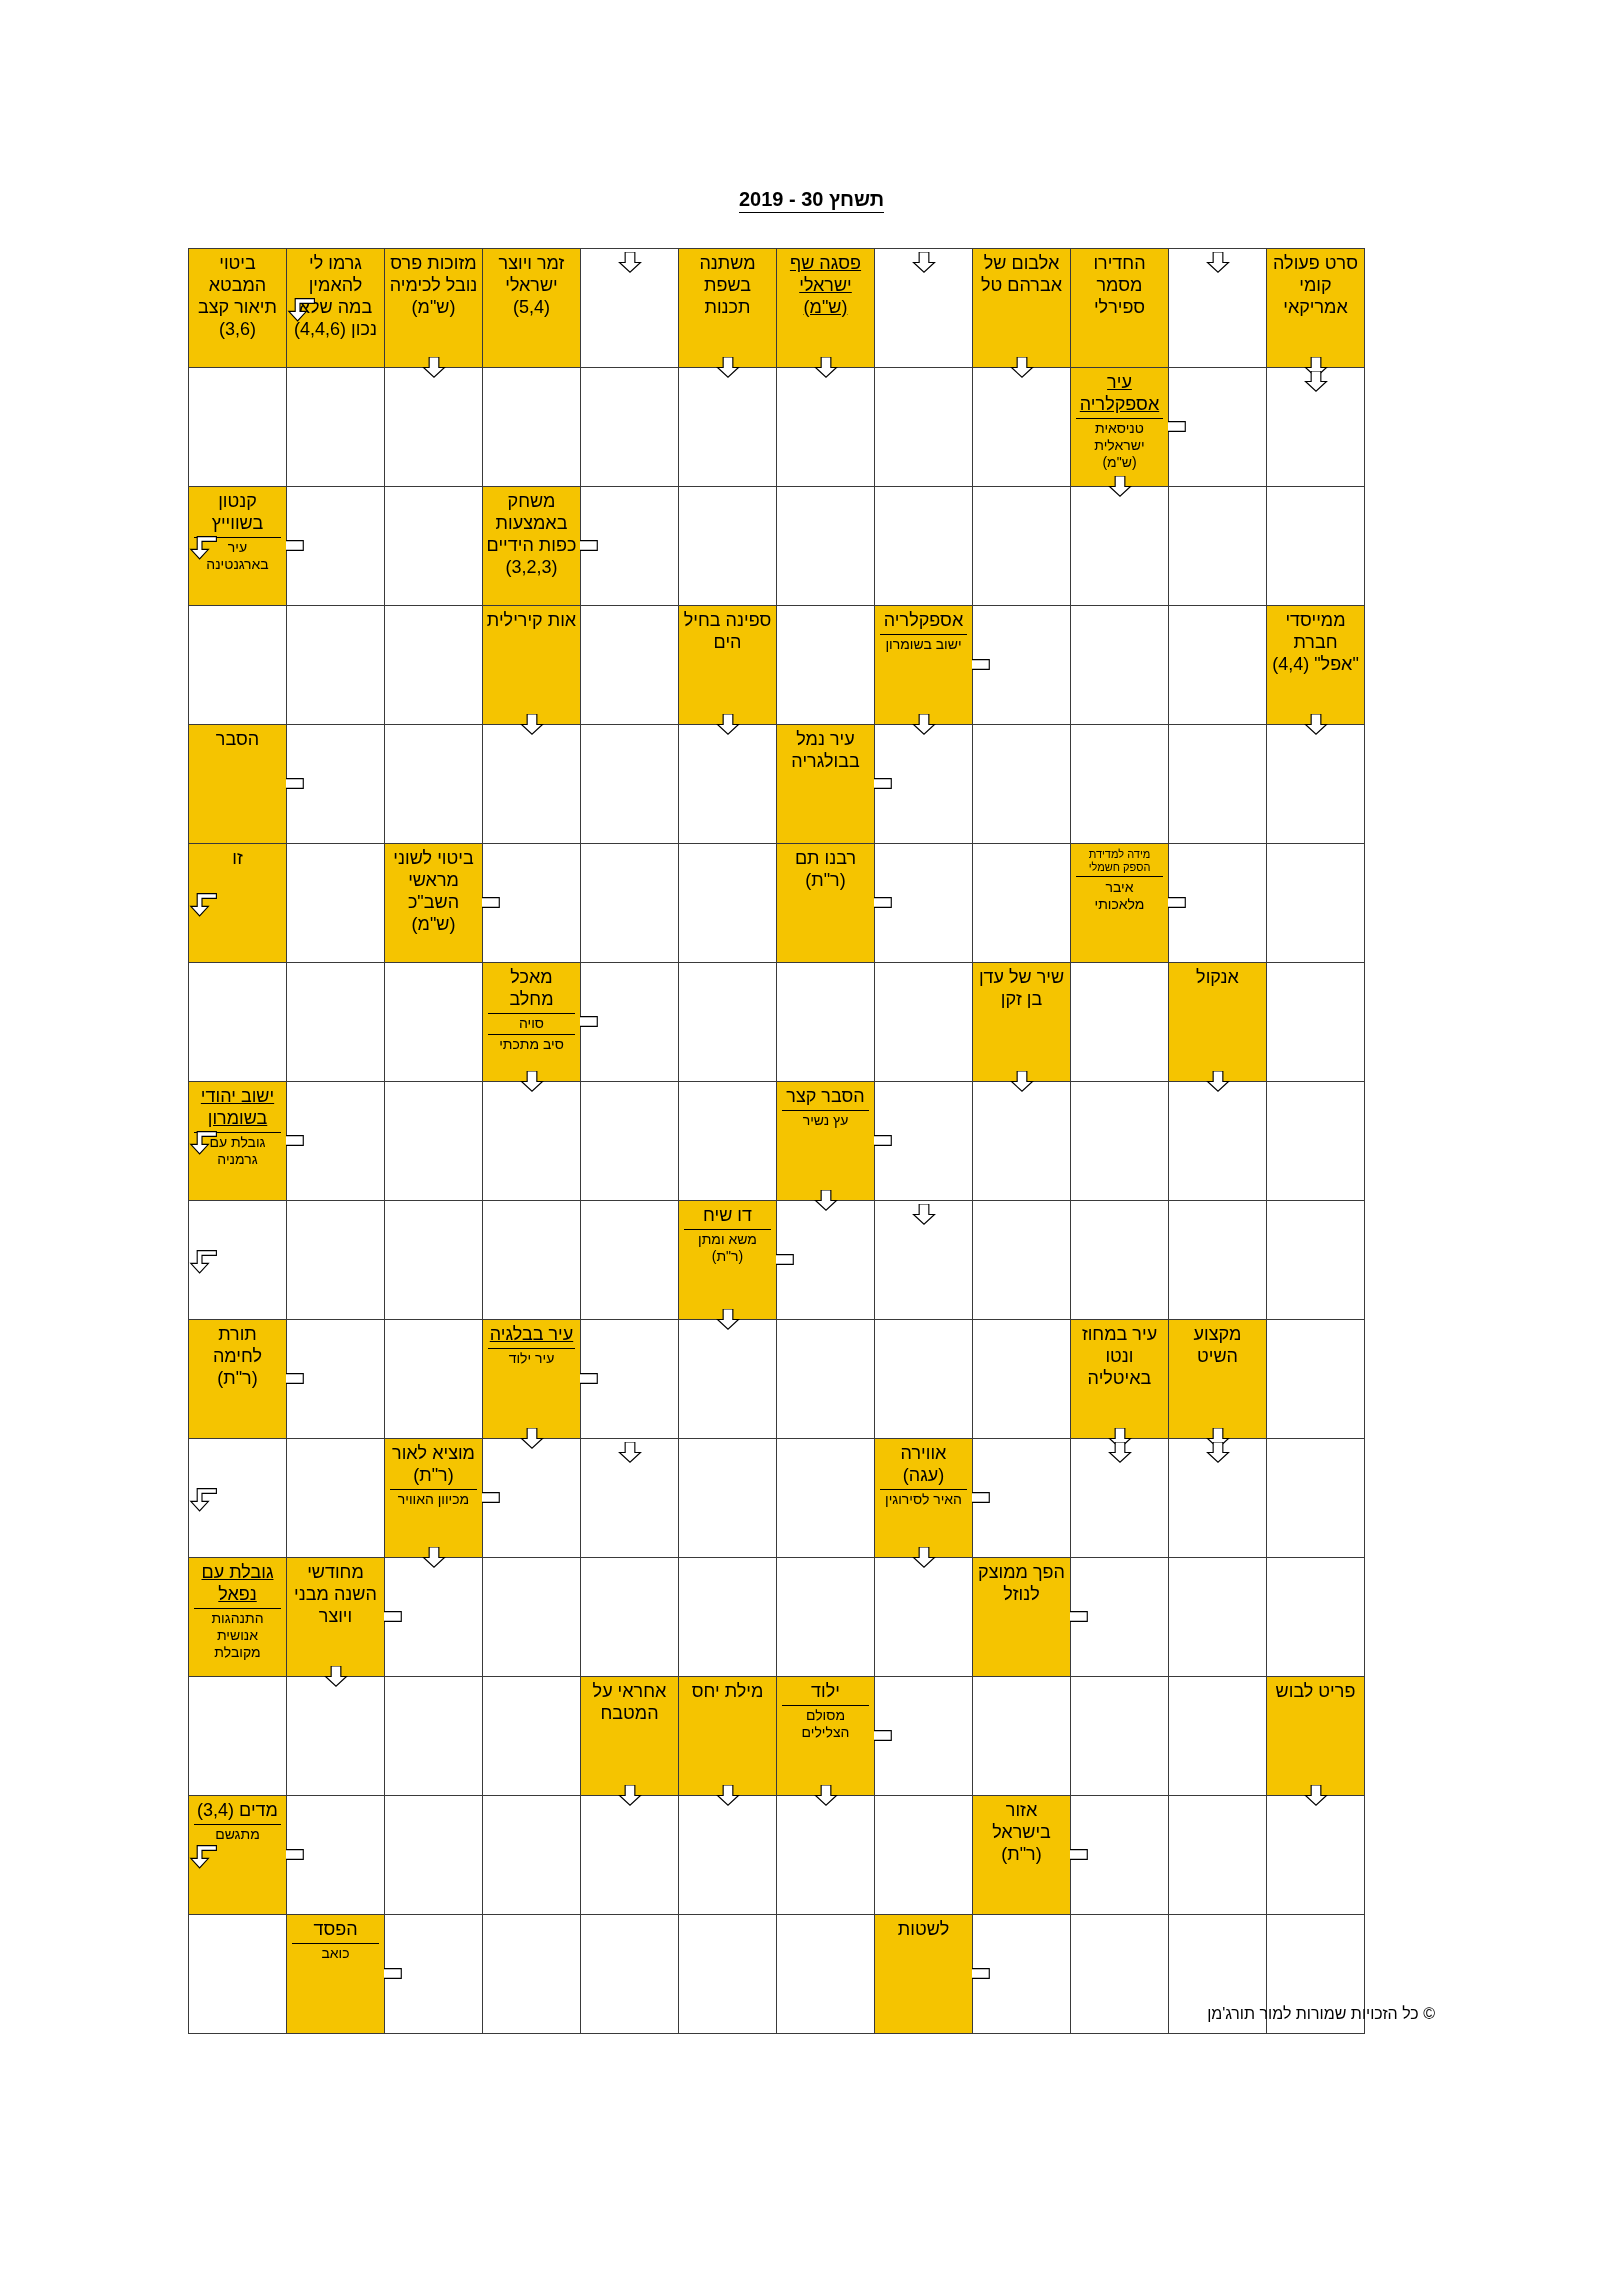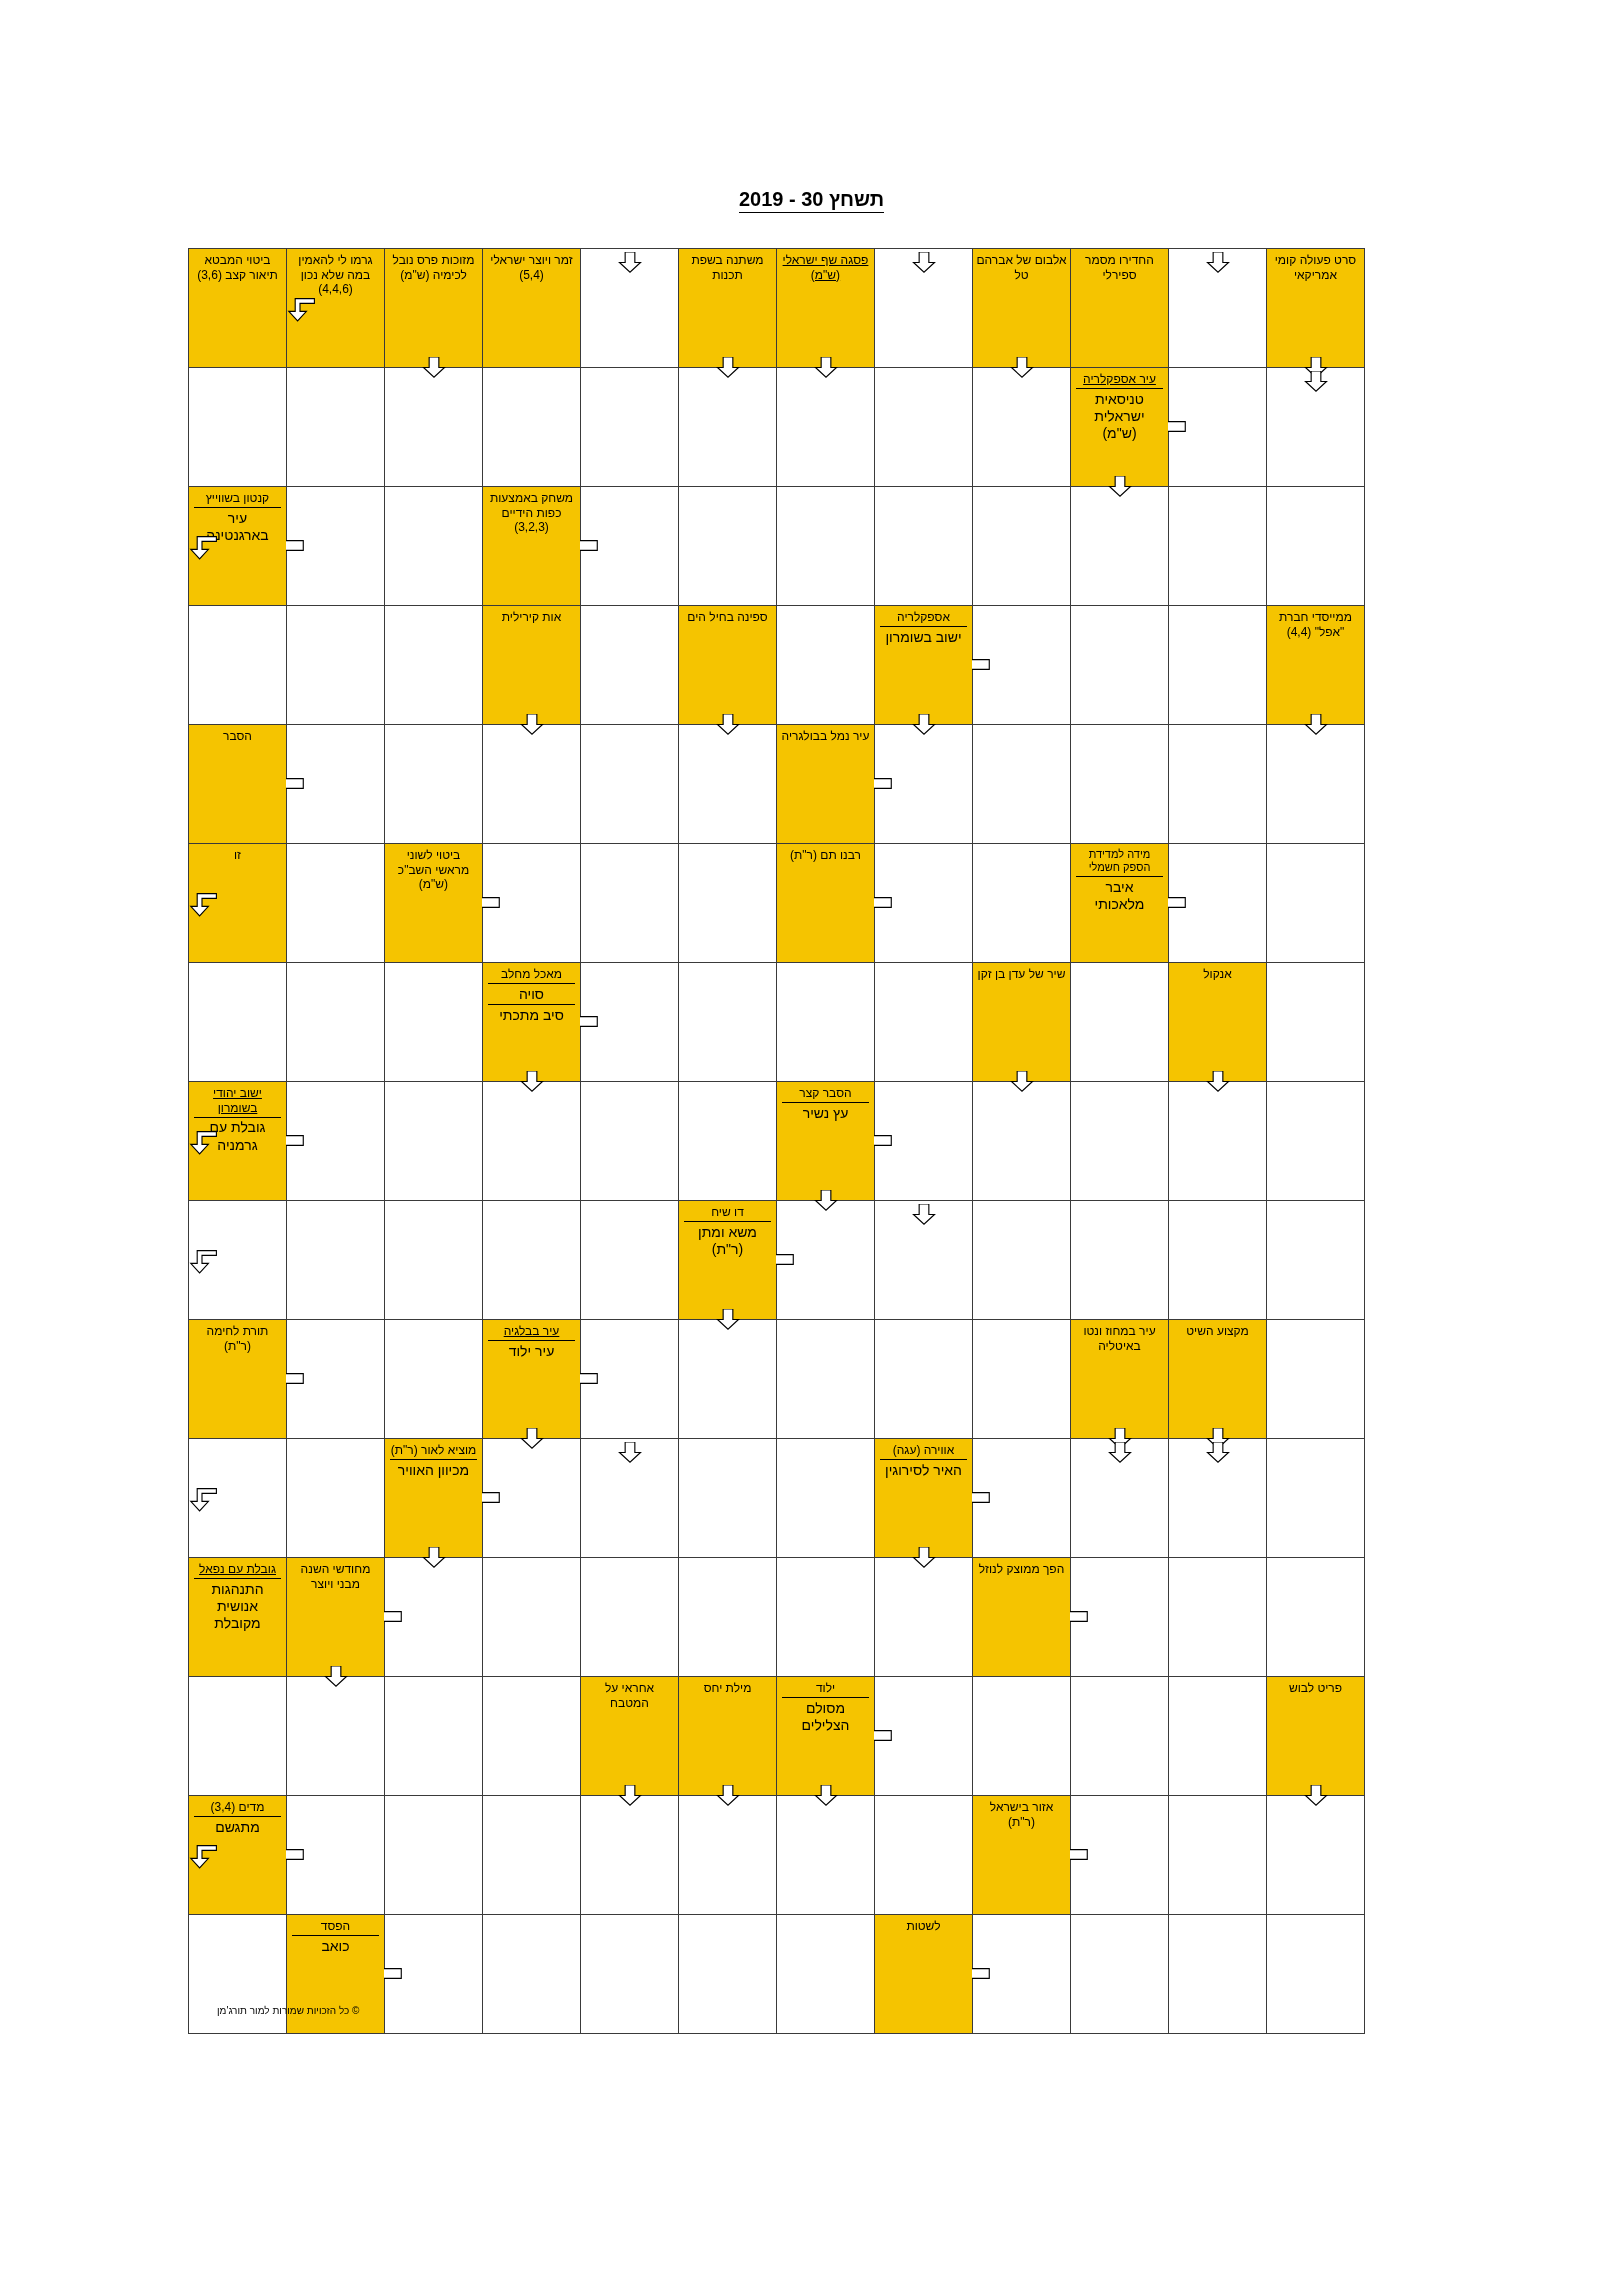--- a/index.html
+++ b/index.html
@@ -4,34 +4,34 @@
 <style>
   html,body{margin:0;padding:0;background:#ffffff;}
   body{width:1623px;height:2295px;font-family:"Liberation Sans","DejaVu Sans",sans-serif;color:#000;}
   .page{position:relative;width:1623px;height:2097px;}
   .title{position:absolute;top:188px;left:0;width:1623px;text-align:center;font-size:20px;font-weight:bold;}
   .title span{border-bottom:1.6px solid #000;padding-bottom:1.6px;}
   .grid{position:absolute;top:248px;left:188px;border-collapse:collapse;table-layout:fixed;}
   .grid td{border:0.8px solid #3a3a3a;width:97px;height:118px;vertical-align:top;padding:0;position:relative;}
   .cell-inner{position:relative;width:100%;height:100%;}
   .clue{background:#F5C400;}
-  .clue .txt{font-size:12px;line-height:1.22;text-align:center;padding:4px 3.2px 0 3.2px;box-sizing:border-box;}
+  .clue .txt{font-size:18px;line-height:1.22;text-align:center;padding:4px 3.2px 0 3.2px;box-sizing:border-box;}
   .clue .txt.small{font-size:11px;}
   .clue .txt.u{text-decoration:underline;}
   
   .split .txt2{font-size:14px;line-height:1.22;text-align:center;padding:1.6px 3.2px 0 3.2px;border-top:0.8px solid #000;margin:1.6px 4.9px 0 4.9px;}
   
   .arrow{position:absolute;width:28px;height:21px;}
   .arrow svg{display:block;}
   .a-down{bottom:-11.4px;left:50%;margin-left:-14px;}
   .a-down-in{top:3.2px;left:50%;margin-left:-14px;}
   .a-left{top:50%;margin-top:-10.6px;left:-21px;width:39px;height:21px;}
   .a-bend{top:50%;margin-top:-13px;left:-3.2px;width:32px;height:28px;}
   .footer{position:absolute;top:2005px;left:0;width:1623px;text-align:left;padding-right:0;}
-  .footer-inner{position:absolute;right:188px;width:1218px;text-align:left;font-size:10px;}
+  .footer-inner{position:absolute;right:188px;width:1218px;text-align:right;font-size:16px;}
 </style>
 </head>
 <body>
 
 <div class="page">
 
   <div class="title"><span>תשחץ 30 - 2019</span></div>
 
   <table class="grid">
 

